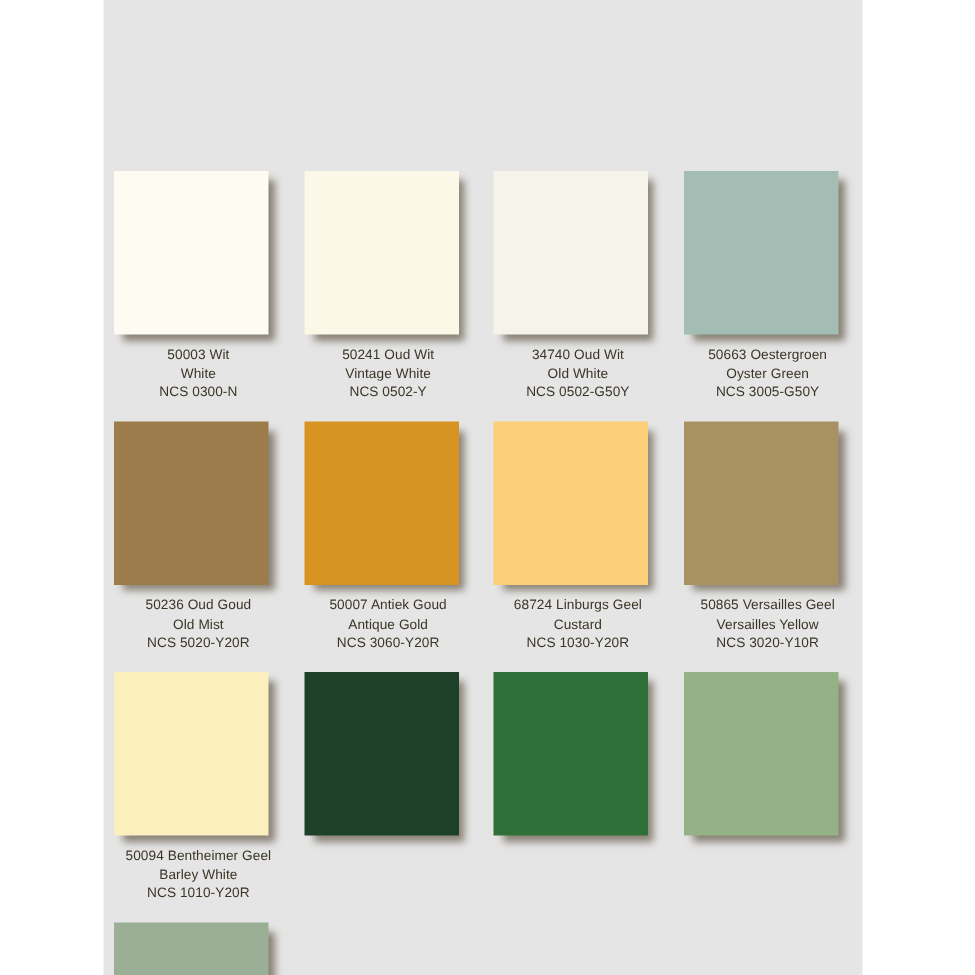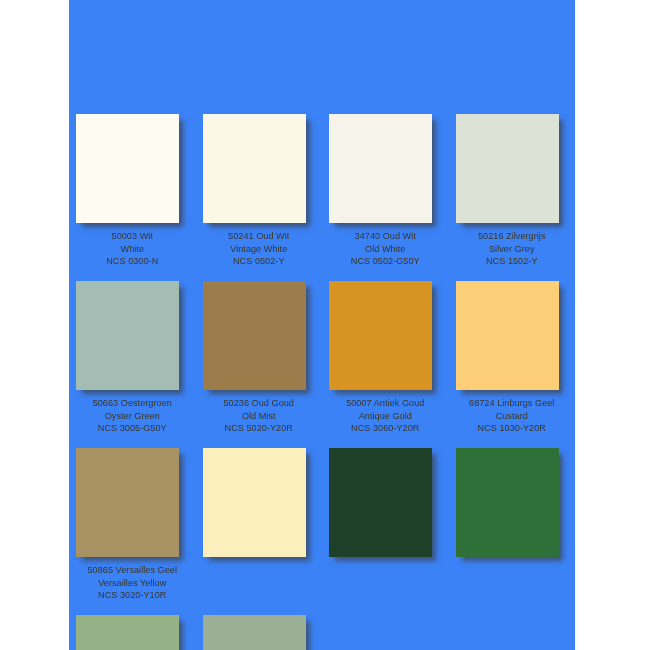--- a/index.html
+++ b/index.html
@@ -22,21 +22,21 @@
     background: #ffffff;
   }
 
   
   #swatch-card {
     position: absolute;
     left: 69px;
     top: 0px;
     width: 506px;
     height: 650px;
-    background: #3b82f6;
+    background: #e5e5e5;
     overflow: hidden;
   }
 
   .swatch-grid {
     position: absolute;
     left: 0;
     top: -53px;
     width: 506px;
     display: grid;
     grid-template-columns: repeat(4, 126.5px);
@@ -120,30 +120,20 @@
             <div class="chip" style="background: rgb(246, 244, 234);"></div>
           </div>
           <div class="chip-label">
             <span class="ln">34740 Oud Wit</span>
             <span class="ln">Old White</span>
             <span class="ln">NCS 0502-G50Y</span>
           </div>
         </div>
         <div class="swatch-cell">
           <div class="chip-wrap">
-            <div class="chip" style="background: rgb(221, 226, 215);"></div>
-          </div>
-          <div class="chip-label">
-            <span class="ln">50216 Zilvergrijs</span>
-            <span class="ln">Silver Grey</span>
-            <span class="ln">NCS 1502-Y</span>
-          </div>
-        </div>
-        <div class="swatch-cell">
-          <div class="chip-wrap">
             <div class="chip" style="background: rgb(163, 189, 180);"></div>
           </div>
           <div class="chip-label">
             <span class="ln">50663 Oestergroen</span>
             <span class="ln">Oyster Green</span>
             <span class="ln">NCS 3005-G50Y</span>
           </div>
         </div>
         <div class="swatch-cell">
           <div class="chip-wrap">
@@ -182,20 +172,25 @@
           <div class="chip-label">
             <span class="ln">50865 Versailles Geel</span>
             <span class="ln">Versailles Yellow</span>
             <span class="ln">NCS 3020-Y10R</span>
           </div>
         </div>
         <div class="swatch-cell">
           <div class="chip-wrap">
             <div class="chip" style="background: rgb(252, 239, 190);"></div>
           </div>
+          <div class="chip-label">
+            <span class="ln">50094 Bentheimer Geel</span>
+            <span class="ln">Barley White</span>
+            <span class="ln">NCS 1010-Y20R</span>
+          </div>
         </div>
         <div class="swatch-cell">
           <div class="chip-wrap">
             <div class="chip" style="background: rgb(30, 64, 41);"></div>
           </div>
         </div>
         <div class="swatch-cell">
           <div class="chip-wrap">
             <div class="chip" style="background: rgb(46, 112, 56);"></div>
           </div>

